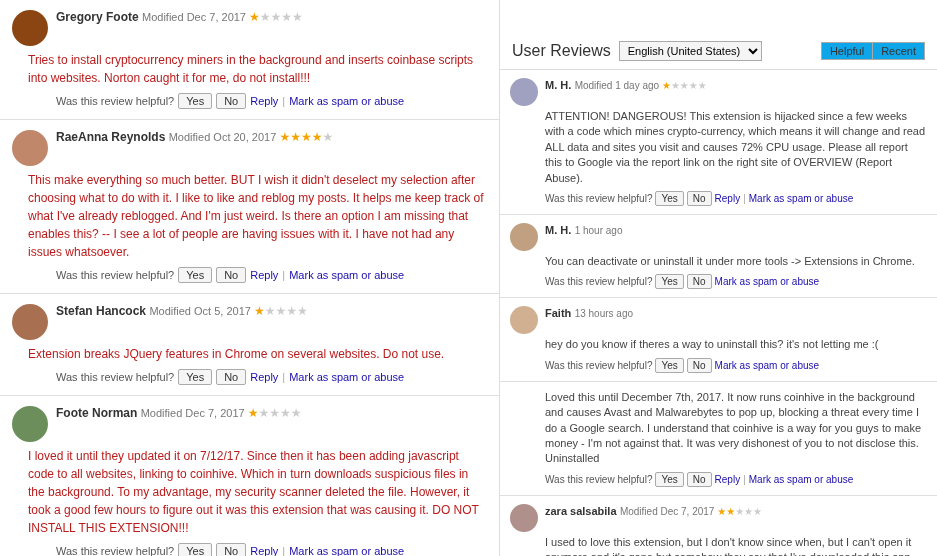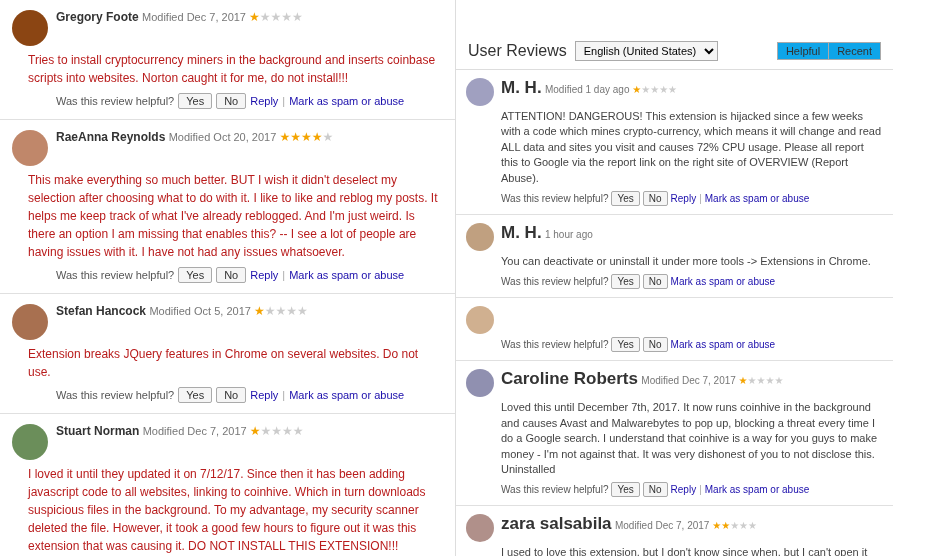--- a/index.html
+++ b/index.html
@@ -7,21 +7,21 @@
       font-family: Arial, sans-serif;
       font-size: 12px;
       color: #333;
       background: #fff;
       width: 937px;
       height: 556px;
       overflow: hidden;
       display: flex;
     }
     .left-panel {
-      width: 456px;
+      width: 500px;
       border-right: 1px solid #ddd;
       overflow-y: auto;
       padding: 0;
     }
     .right-panel {
       width: 437px;
       overflow-y: auto;
       padding: 0;
     }
     .review-item {
@@ -132,21 +132,21 @@
     .small-avatar {
       width: 28px;
       height: 28px;
       border-radius: 50%;
       background: #999;
       flex-shrink: 0;
     }
     .right-reviewer-info { flex: 1; }
     .right-reviewer-name {
       font-weight: bold;
-      font-size: 17px;
+      font-size: 11px;
     }
     .right-reviewer-meta {
       font-size: 10px;
       color: #777;
       text-align: right;
     }
     .right-review-text {
       font-size: 11px;
       line-height: 1.4;
       color: #444;
@@ -237,21 +237,21 @@
       <button class="helpful-btn">No</button>
       <a class="action-link">Reply</a>
       <span class="separator">|</span>
       <a class="action-link">Mark as spam or abuse</a>
     </div>
   </div>
     <div class="review-item">
     <div class="review-header">
       <div class="avatar-placeholder" style="background:#6b8e5a;"></div>
       <div class="reviewer-info">
-        <span class="reviewer-name">Stuart Norman</span>
+        <span class="reviewer-name">Foote Norman</span>
         <span class="reviewer-meta"> Modified Dec 7, 2017 </span>
         <span><span class="star-filled">★</span><span class="star-empty">★</span><span class="star-empty">★</span><span class="star-empty">★</span><span class="star-empty">★</span></span>
       </div>
     </div>
     <div class="review-text">I loved it until they updated it on 7/12/17. Since then it has been adding javascript code to all websites, linking to coinhive. Which in turn downloads suspicious files in the background. To my advantage, my security scanner deleted the file. However, it took a good few hours to figure out it was this extension that was causing it. DO NOT INSTALL THIS EXTENSION!!!</div>
     <div class="review-actions">
       <span>Was this review helpful?</span>
       <button class="helpful-btn">Yes</button>
       <button class="helpful-btn">No</button>
       <a class="action-link">Reply</a>
@@ -306,38 +306,36 @@
       <span>Was this review helpful?</span>
       <button class="small-btn">Yes</button>
       <button class="small-btn">No</button>
 
       <a class="action-link">Mark as spam or abuse</a>
     </div>
   </div>
       <div class="right-review">
     <div class="right-review-header">
       <div class="small-avatar" style="background:#d0b090;"></div>
-    </div>
+      <div class="right-reviewer-info">
+        <span class="right-reviewer-name">Faith</span>
+        <span class="right-reviewer-meta"> 13 hours ago </span>
+        
+      </div>
+    </div>
+    <div class="right-review-text">hey do you know if theres a way to uninstall this? it's not letting me :(</div>
     <div class="right-actions">
       <span>Was this review helpful?</span>
       <button class="small-btn">Yes</button>
       <button class="small-btn">No</button>
 
       <a class="action-link">Mark as spam or abuse</a>
     </div>
   </div>
       <div class="right-review">
-    <div class="right-review-header">
-      <div class="small-avatar" style="background:#9090b0;"></div>
-      <div class="right-reviewer-info">
-        <span class="right-reviewer-name">Caroline Roberts</span>
-        <span class="right-reviewer-meta"> Modified Dec 7, 2017 </span>
-        <span style="font-size:10px;"><span class="star-filled">★</span><span class="star-empty">★</span><span class="star-empty">★</span><span class="star-empty">★</span><span class="star-empty">★</span></span>
-      </div>
-    </div>
     <div class="right-review-text">Loved this until December 7th, 2017. It now runs coinhive in the background and causes Avast and Malwarebytes to pop up, blocking a threat every time I do a Google search. I understand that coinhive is a way for you guys to make money - I'm not against that. It was very dishonest of you to not disclose this. Uninstalled</div>
     <div class="right-actions">
       <span>Was this review helpful?</span>
       <button class="small-btn">Yes</button>
       <button class="small-btn">No</button>
       <a class="action-link">Reply</a>
        <span class="separator">|</span>
       <a class="action-link">Mark as spam or abuse</a>
     </div>
   </div>

